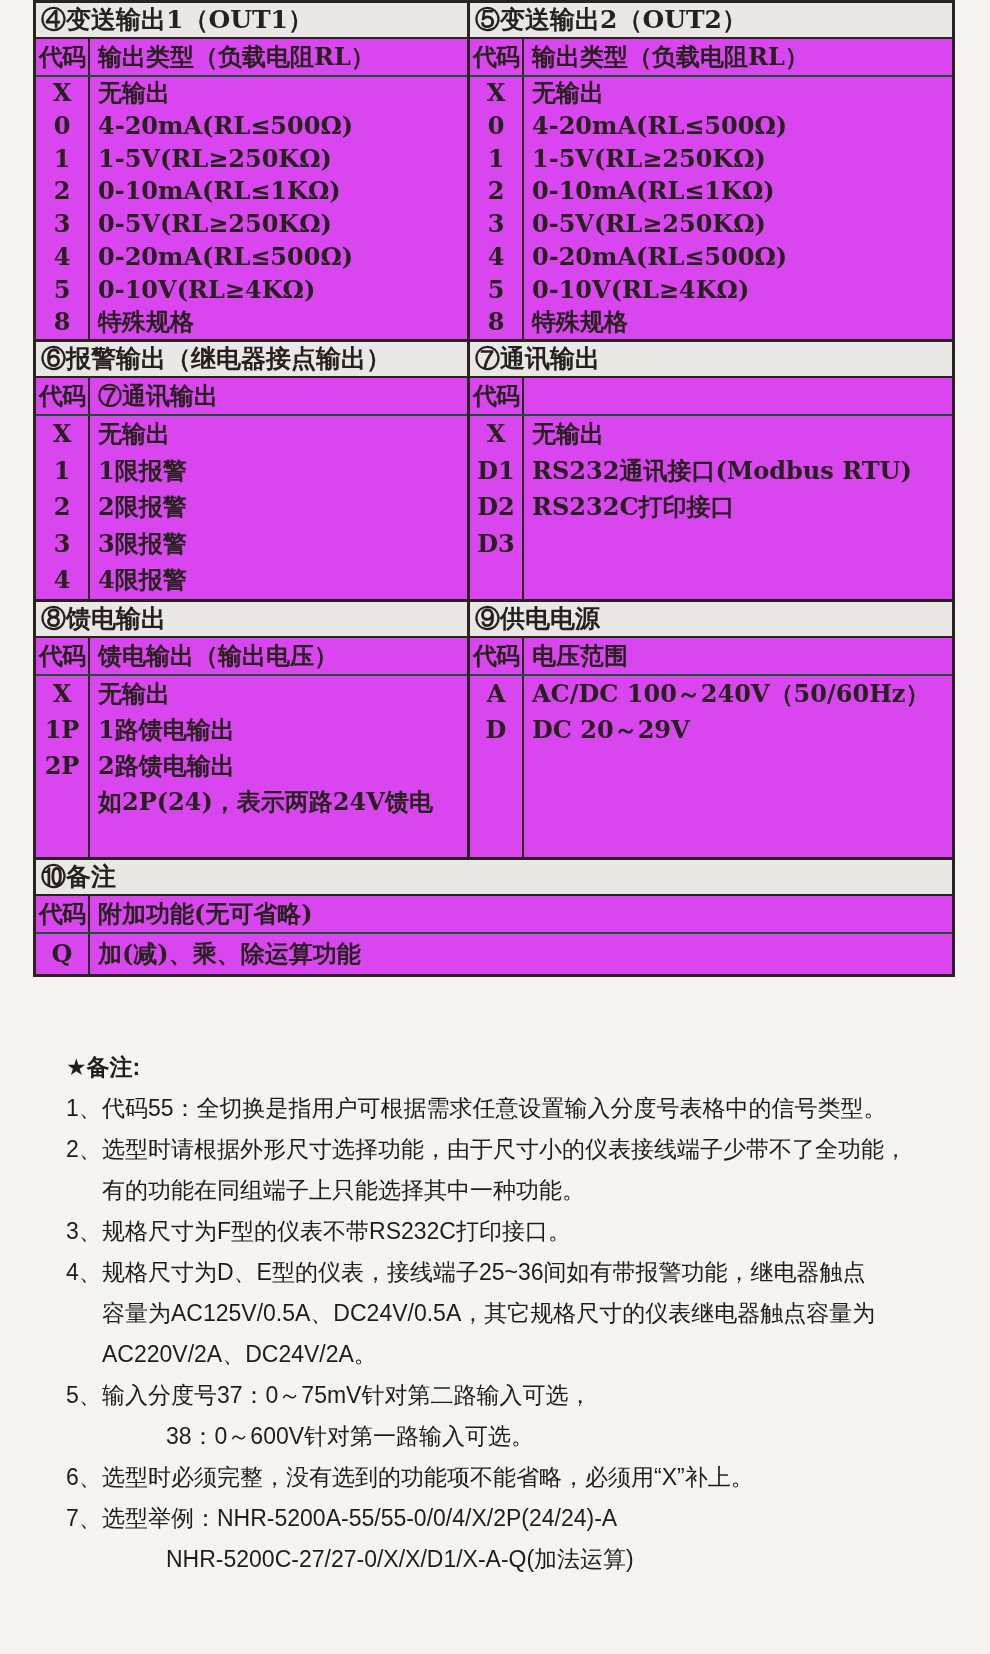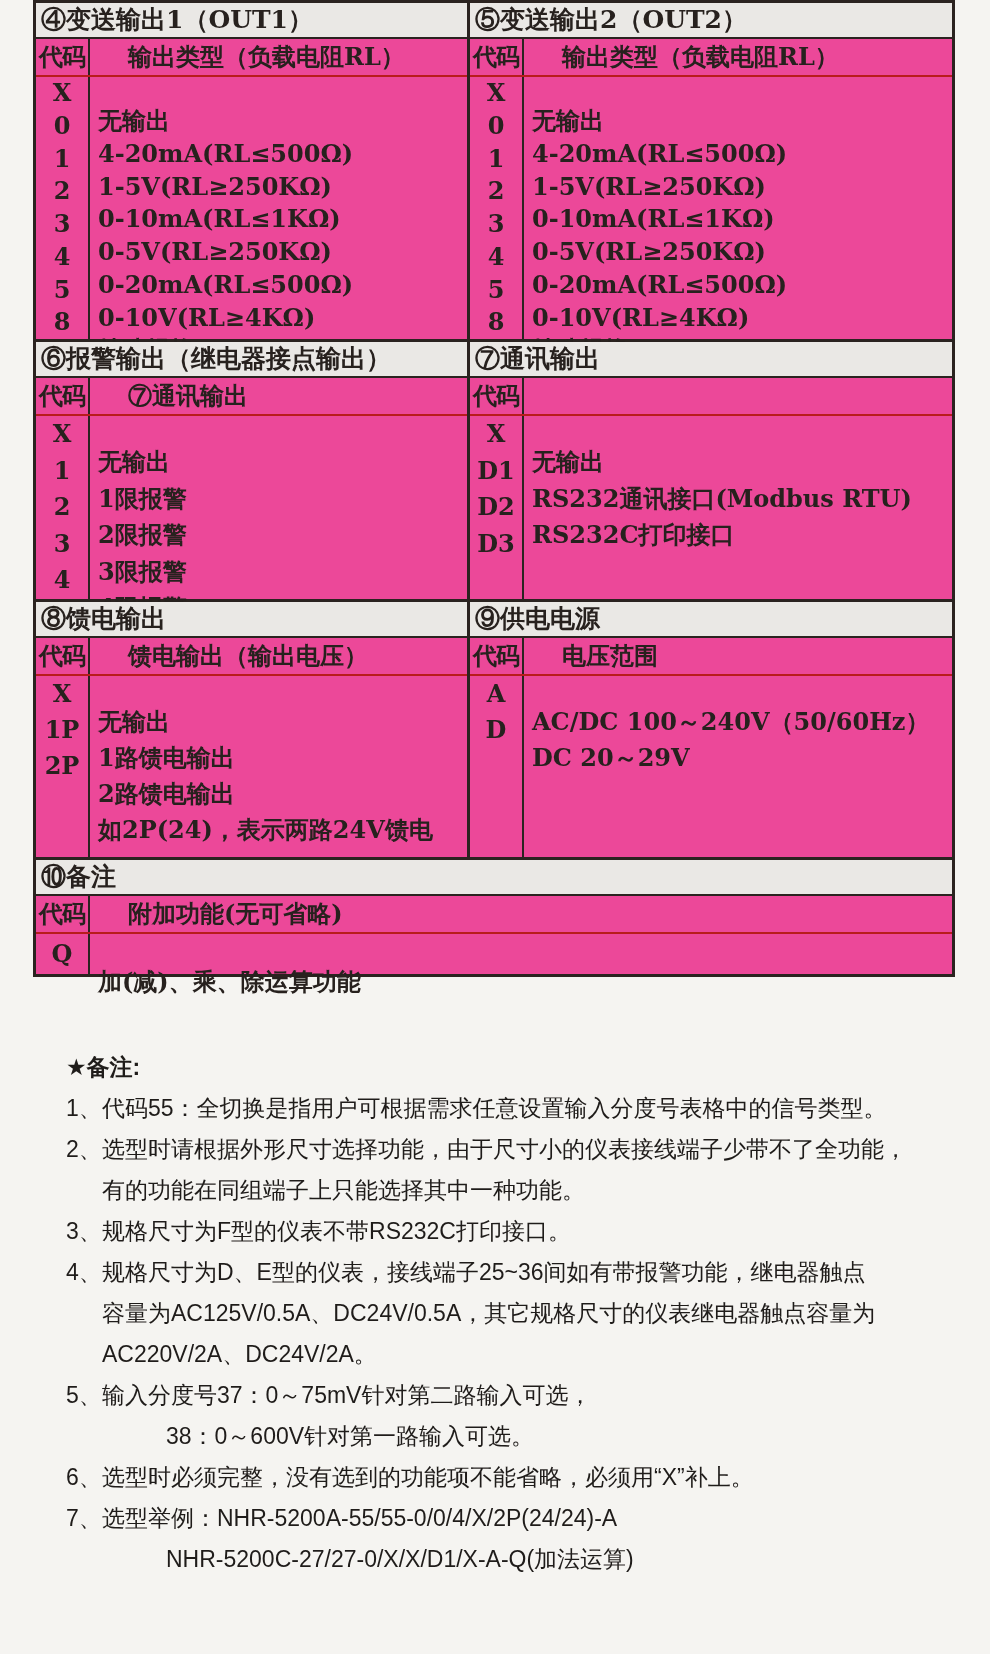--- a/index.html
+++ b/index.html
@@ -8,58 +8,58 @@
     background:#f5f4f1;
     font-family:"DejaVu Serif","Liberation Serif",serif;
     color:#27211e;
     -webkit-font-smoothing:antialiased;
   }
   
   .spec-table{
     margin-left:33px;
     width:922px;
     border:3px solid #2b2320;
-    background:#ec4899;
+    background:#d946ef;
     box-sizing:border-box;
   }
   .band{border-top:3px solid #2b2320;}
   .band:first-child{border-top:none;}
   .band.two{display:flex;}
   .sec{box-sizing:border-box;min-width:0;}
   .sec.left{width:434px;border-right:3px solid #2b2320;}
   .sec.right{flex:1;}
   .sec-header{
     height:34px;line-height:34px;
     background:#eae8e5;
     border-bottom:2px solid #2b2320;
     font-weight:bold;font-size:25px;
     padding-left:5px;
     white-space:nowrap;overflow:hidden;
   }
   .col-row{
     display:flex;height:36px;line-height:36px;
-    border-bottom:2px solid #b91c1c;
-    font-weight:bold;font-size:24px;gap:30px;
+    border-bottom:2px solid #14532d;
+    font-weight:bold;font-size:24px;
   }
   .code-col{
     width:54px;flex:0 0 54px;
     border-right:2px solid #2b2320;
     text-align:center;
     box-sizing:border-box;
     letter-spacing:-1px;
     white-space:nowrap;overflow:hidden;
   }
   .desc-col{flex:1;padding-left:8px;white-space:nowrap;overflow:hidden;}
   .tbody{display:flex;font-weight:bold;font-size:24px;}
   .tbody .codes{
     width:54px;flex:0 0 54px;
     border-right:2px solid #2b2320;
     box-sizing:border-box;
   }
-  .tbody .descs{flex:1;min-width:0;margin-top:28px;}
+  .tbody .descs{flex:1;min-width:0;}
   .trow-code{text-align:center;white-space:nowrap;}
   .trow-desc{padding-left:8px;white-space:nowrap;overflow:hidden;}
   
   .band.b1 .tbody{height:262px;}
   .band.b1 .trow-code,.band.b1 .trow-desc{height:32.75px;line-height:32.75px;}
   .band.b2 .tbody{height:183px;}
   .band.b2 .trow-code,.band.b2 .trow-desc{height:36.5px;line-height:36.5px;}
   .band.b3 .tbody{height:181px;}
   .band.b3 .trow-code,.band.b3 .trow-desc{height:36px;line-height:36px;}
   .band.b4 .tbody{height:40px;}

